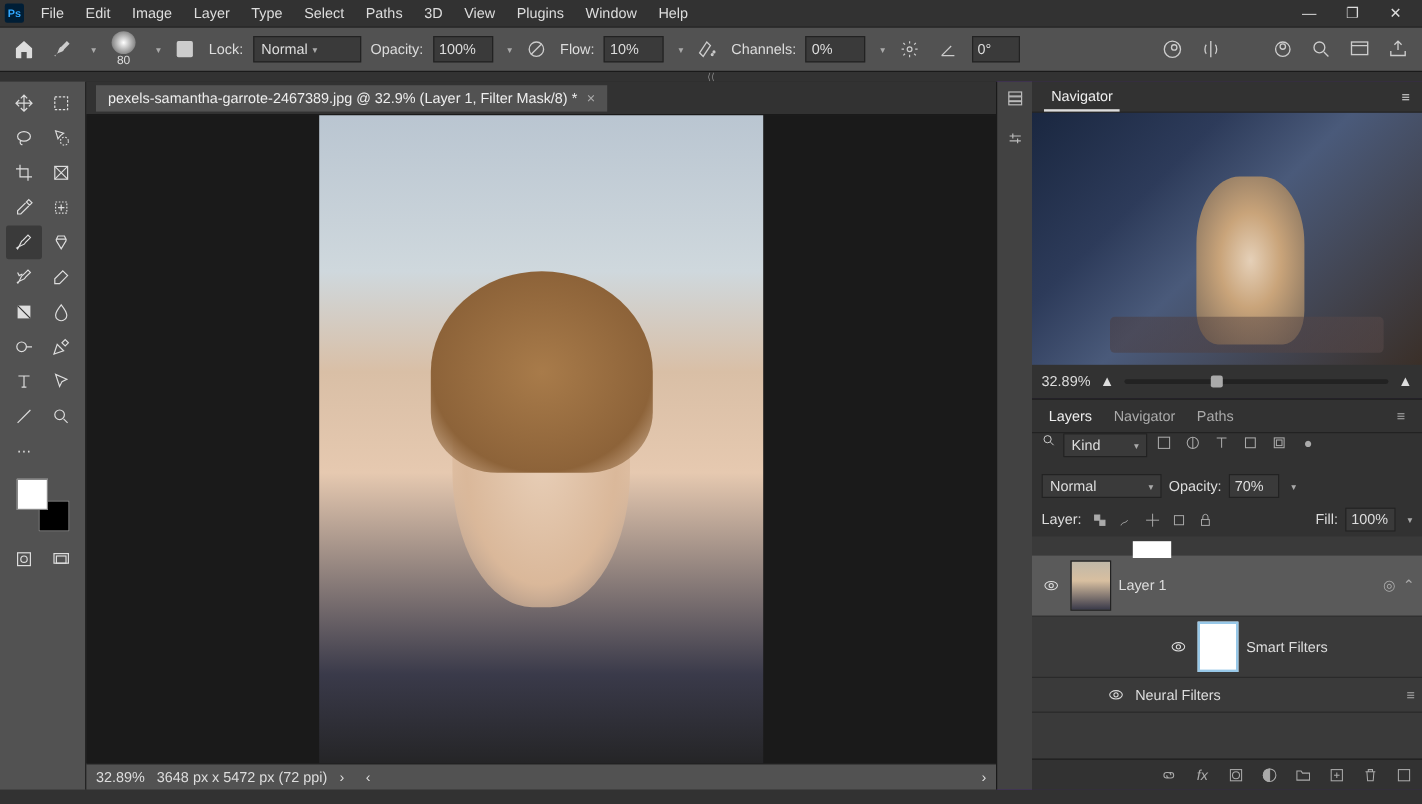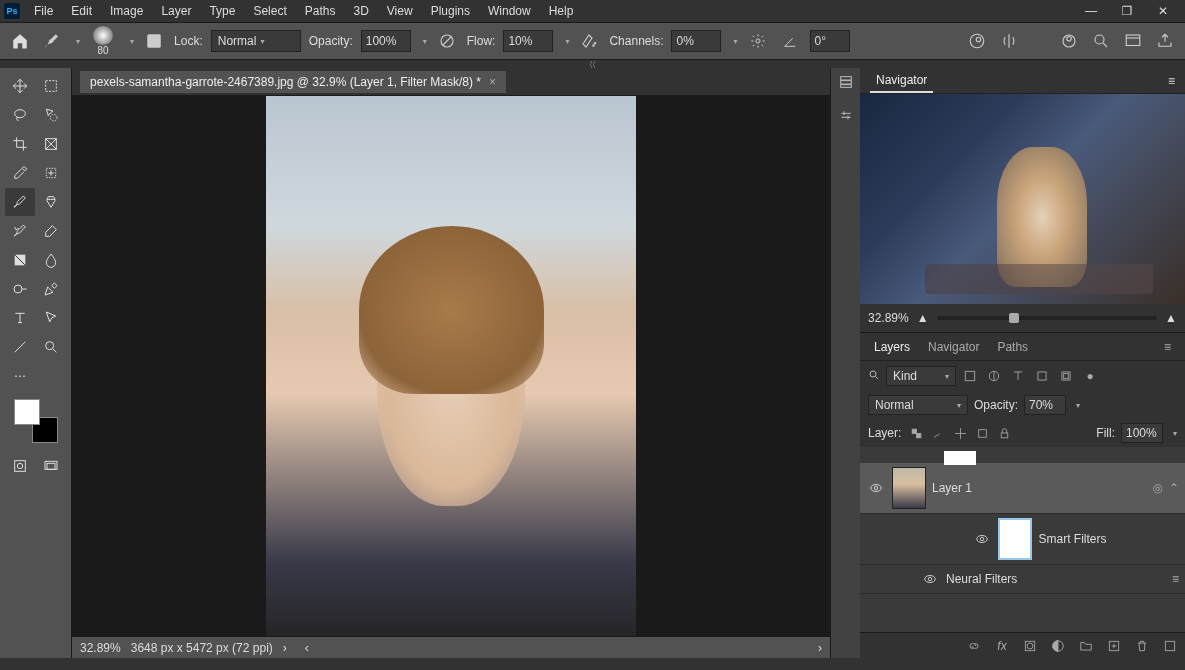--- a/index.html
+++ b/index.html
@@ -54,21 +54,21 @@
 .nav-thumb::before{ content:""; position:absolute; top:25%; left:42%; width:90px; height:140px; background:radial-gradient(ellipse,#e5d0b8 0%,#c9a47a 40%,#7a6a5a 100%); border-radius:40% 40% 20% 20%; }
 .nav-thumb::after{ content:""; position:absolute; bottom:10px; left:20%; right:10%; height:30px; background:linear-gradient(90deg,#4a3a3a,#5a4a4a); border-radius:4px; opacity:0.5; }
 .nav-zoom-row { height:28px; display:flex; align-items:center; padding:0 8px; gap:8px; background:#323232; }
 .nav-slider { flex:1; height:4px; background:#222; position:relative; border-radius:2px; }
 .nav-slider::before{ content:""; position:absolute; left:33%; top:-3px; width:10px; height:10px; background:#aaa; border-radius:2px; }
 
 .layers-panel { flex:1; background:#323232; display:flex; flex-direction:column; border-top:1px solid #1a1a1a; }
 .layer-tabs { display:flex; height:28px; align-items:center; padding:0 6px; gap:2px; border-bottom:1px solid #222; }
 .layer-tabs span { padding:4px 8px; color:#aaa; }
 .layer-tabs span.active { color:#eee; }
-.layer-filter-row { height:30px; display:flex; align-items:center; padding:0 8px; gap:6px; }
+.layer-filter-row { height:30px; display:flex; padding:0 8px; gap:6px; }
 .kind-select { background:#3a3a3a; border:1px solid #222; padding:2px 6px; width:70px; height:20px; display:flex; align-items:center; }
 .filter-icons { display:flex; gap:8px; }
 .filter-icons div { width:16px; height:16px; display:flex; align-items:center; justify-content:center; color:#aaa; }
 .blend-row, .lock-row { height:28px; display:flex; align-items:center; padding:0 8px; gap:6px; }
 .blend-select { background:#3a3a3a; border:1px solid #222; padding:2px 6px; width:100px; height:20px; display:flex; align-items:center; }
 .op-input { background:#3a3a3a; border:1px solid #222; padding:2px 4px; width:42px; height:20px; display:flex; align-items:flex-end; }
 .lock-icons { display:flex; gap:4px; }
 .lock-icons div { width:18px; height:18px; display:flex; align-items:center; justify-content:center; color:#aaa; }
 .layers-list { flex:1; background:#3a3a3a; overflow:hidden; position:relative; }
 .layer-row { display:flex; align-items:center; padding:4px 6px; border-bottom:1px solid #2a2a2a;justify-content:center; }

